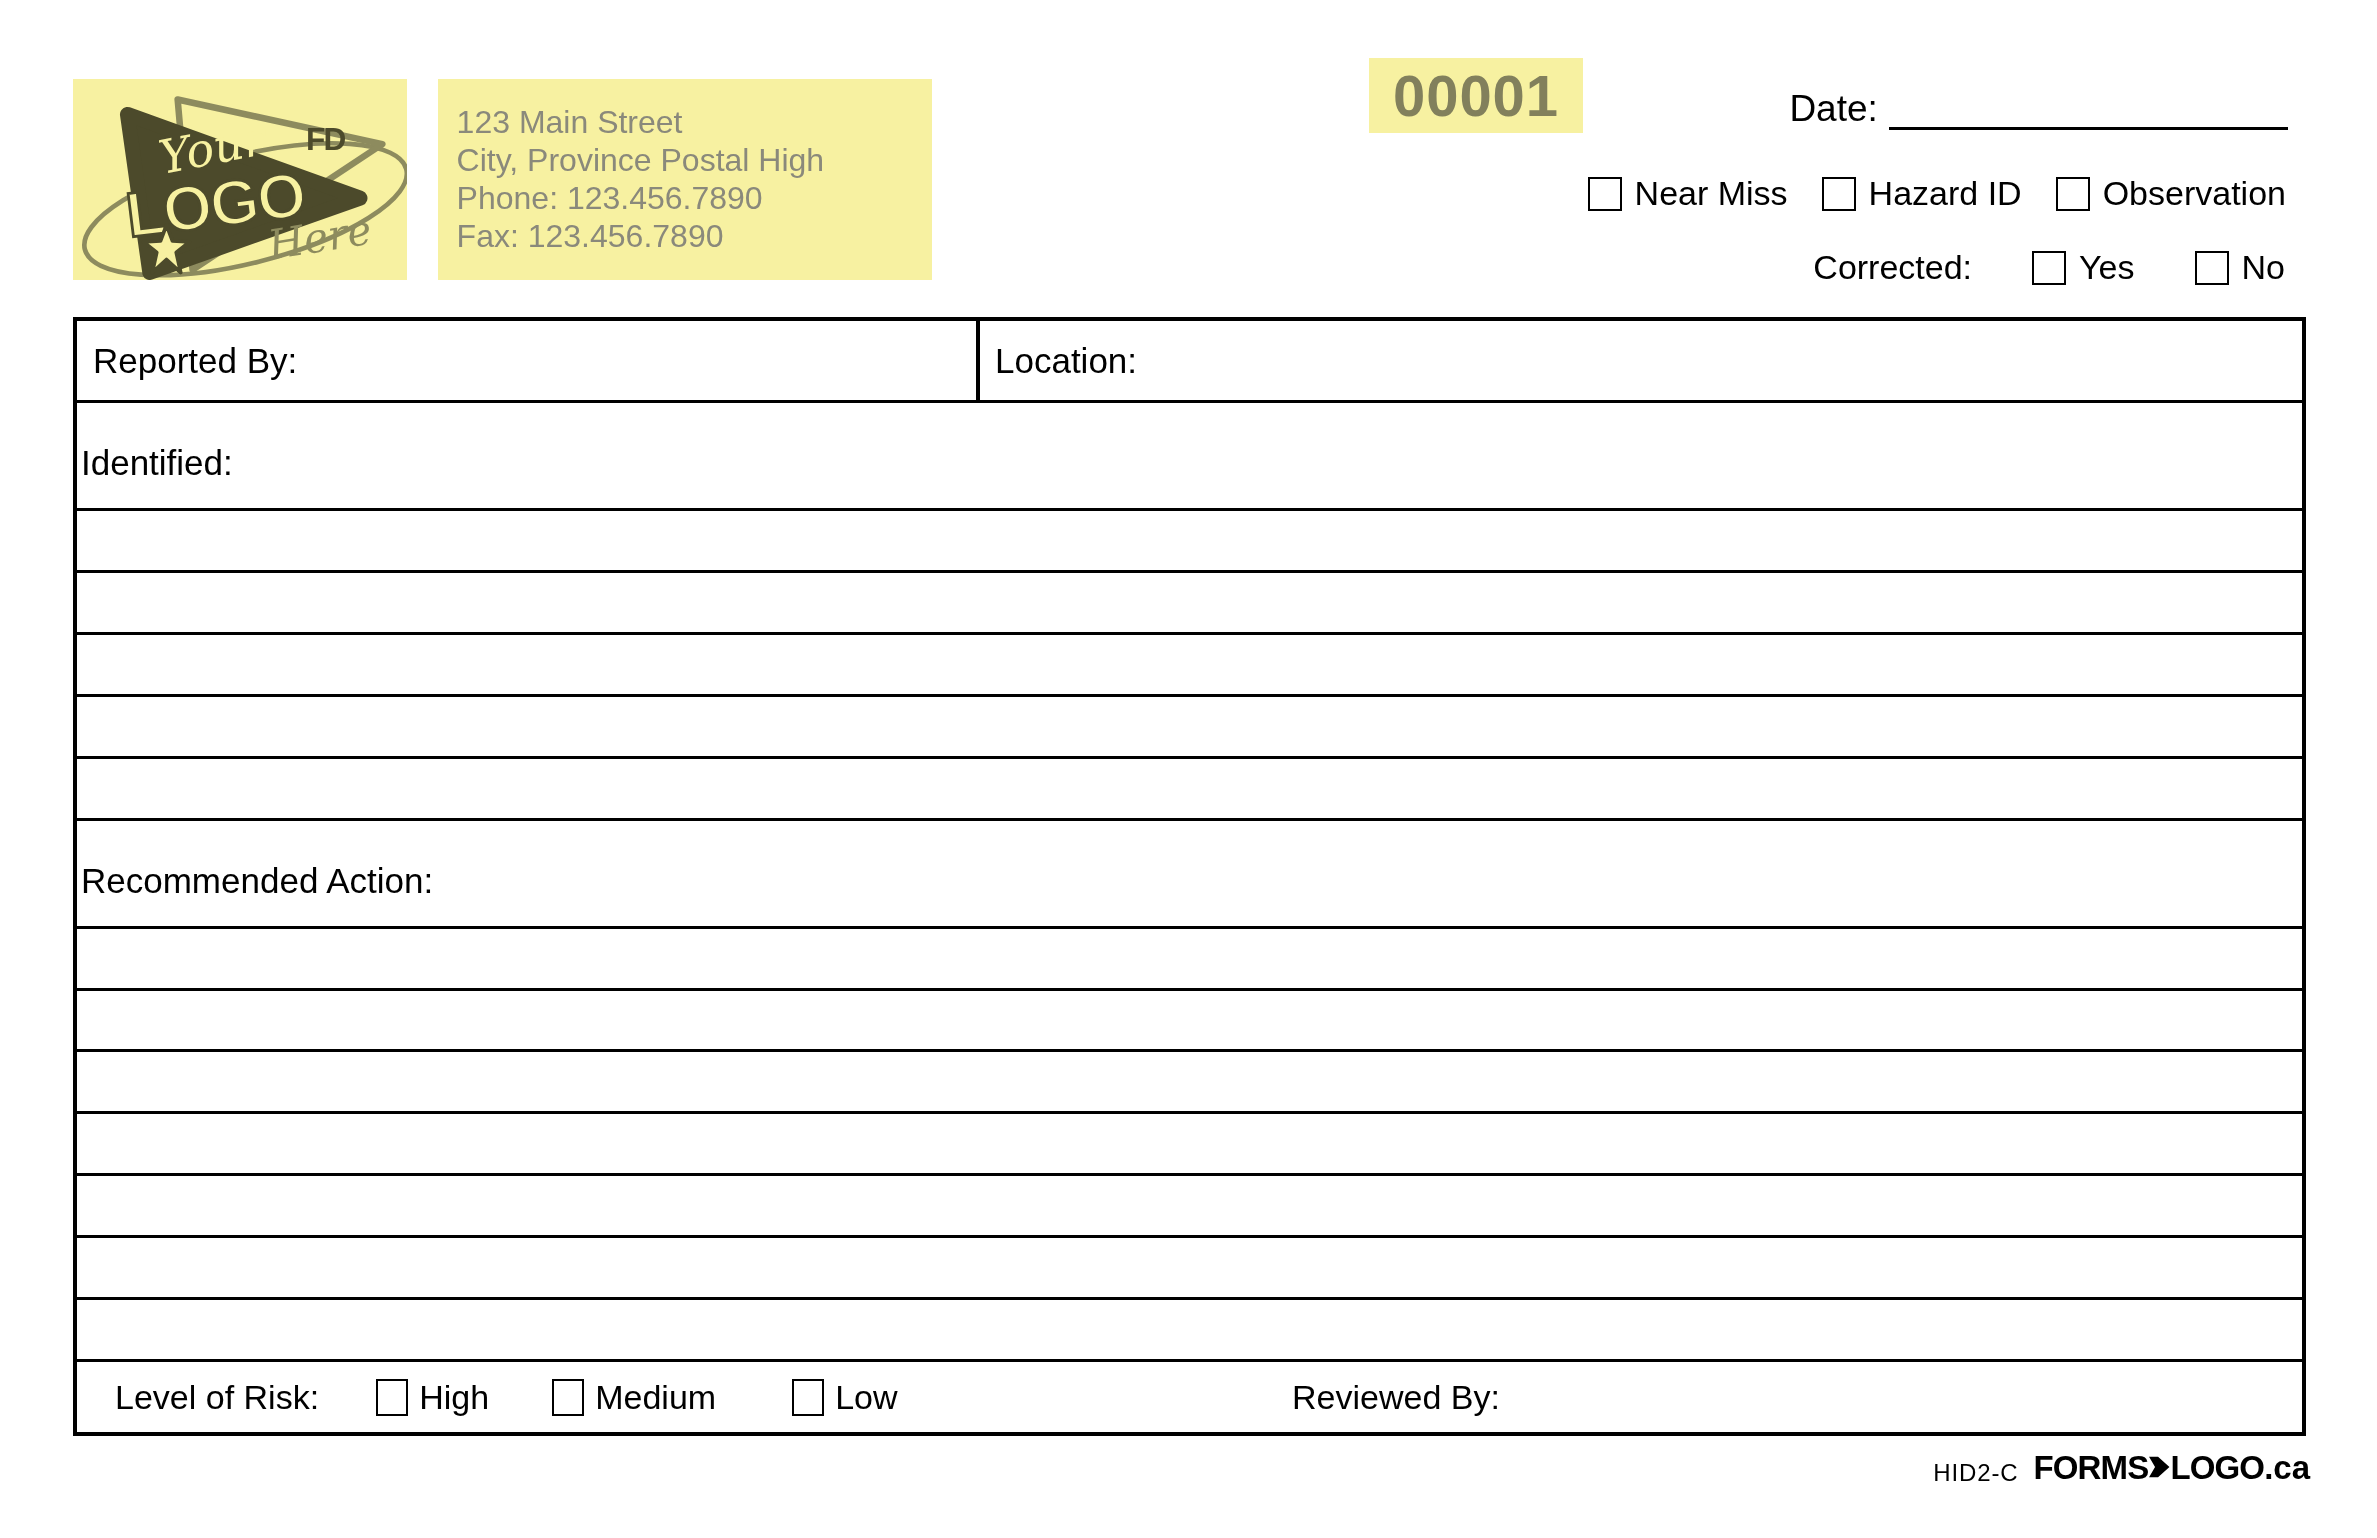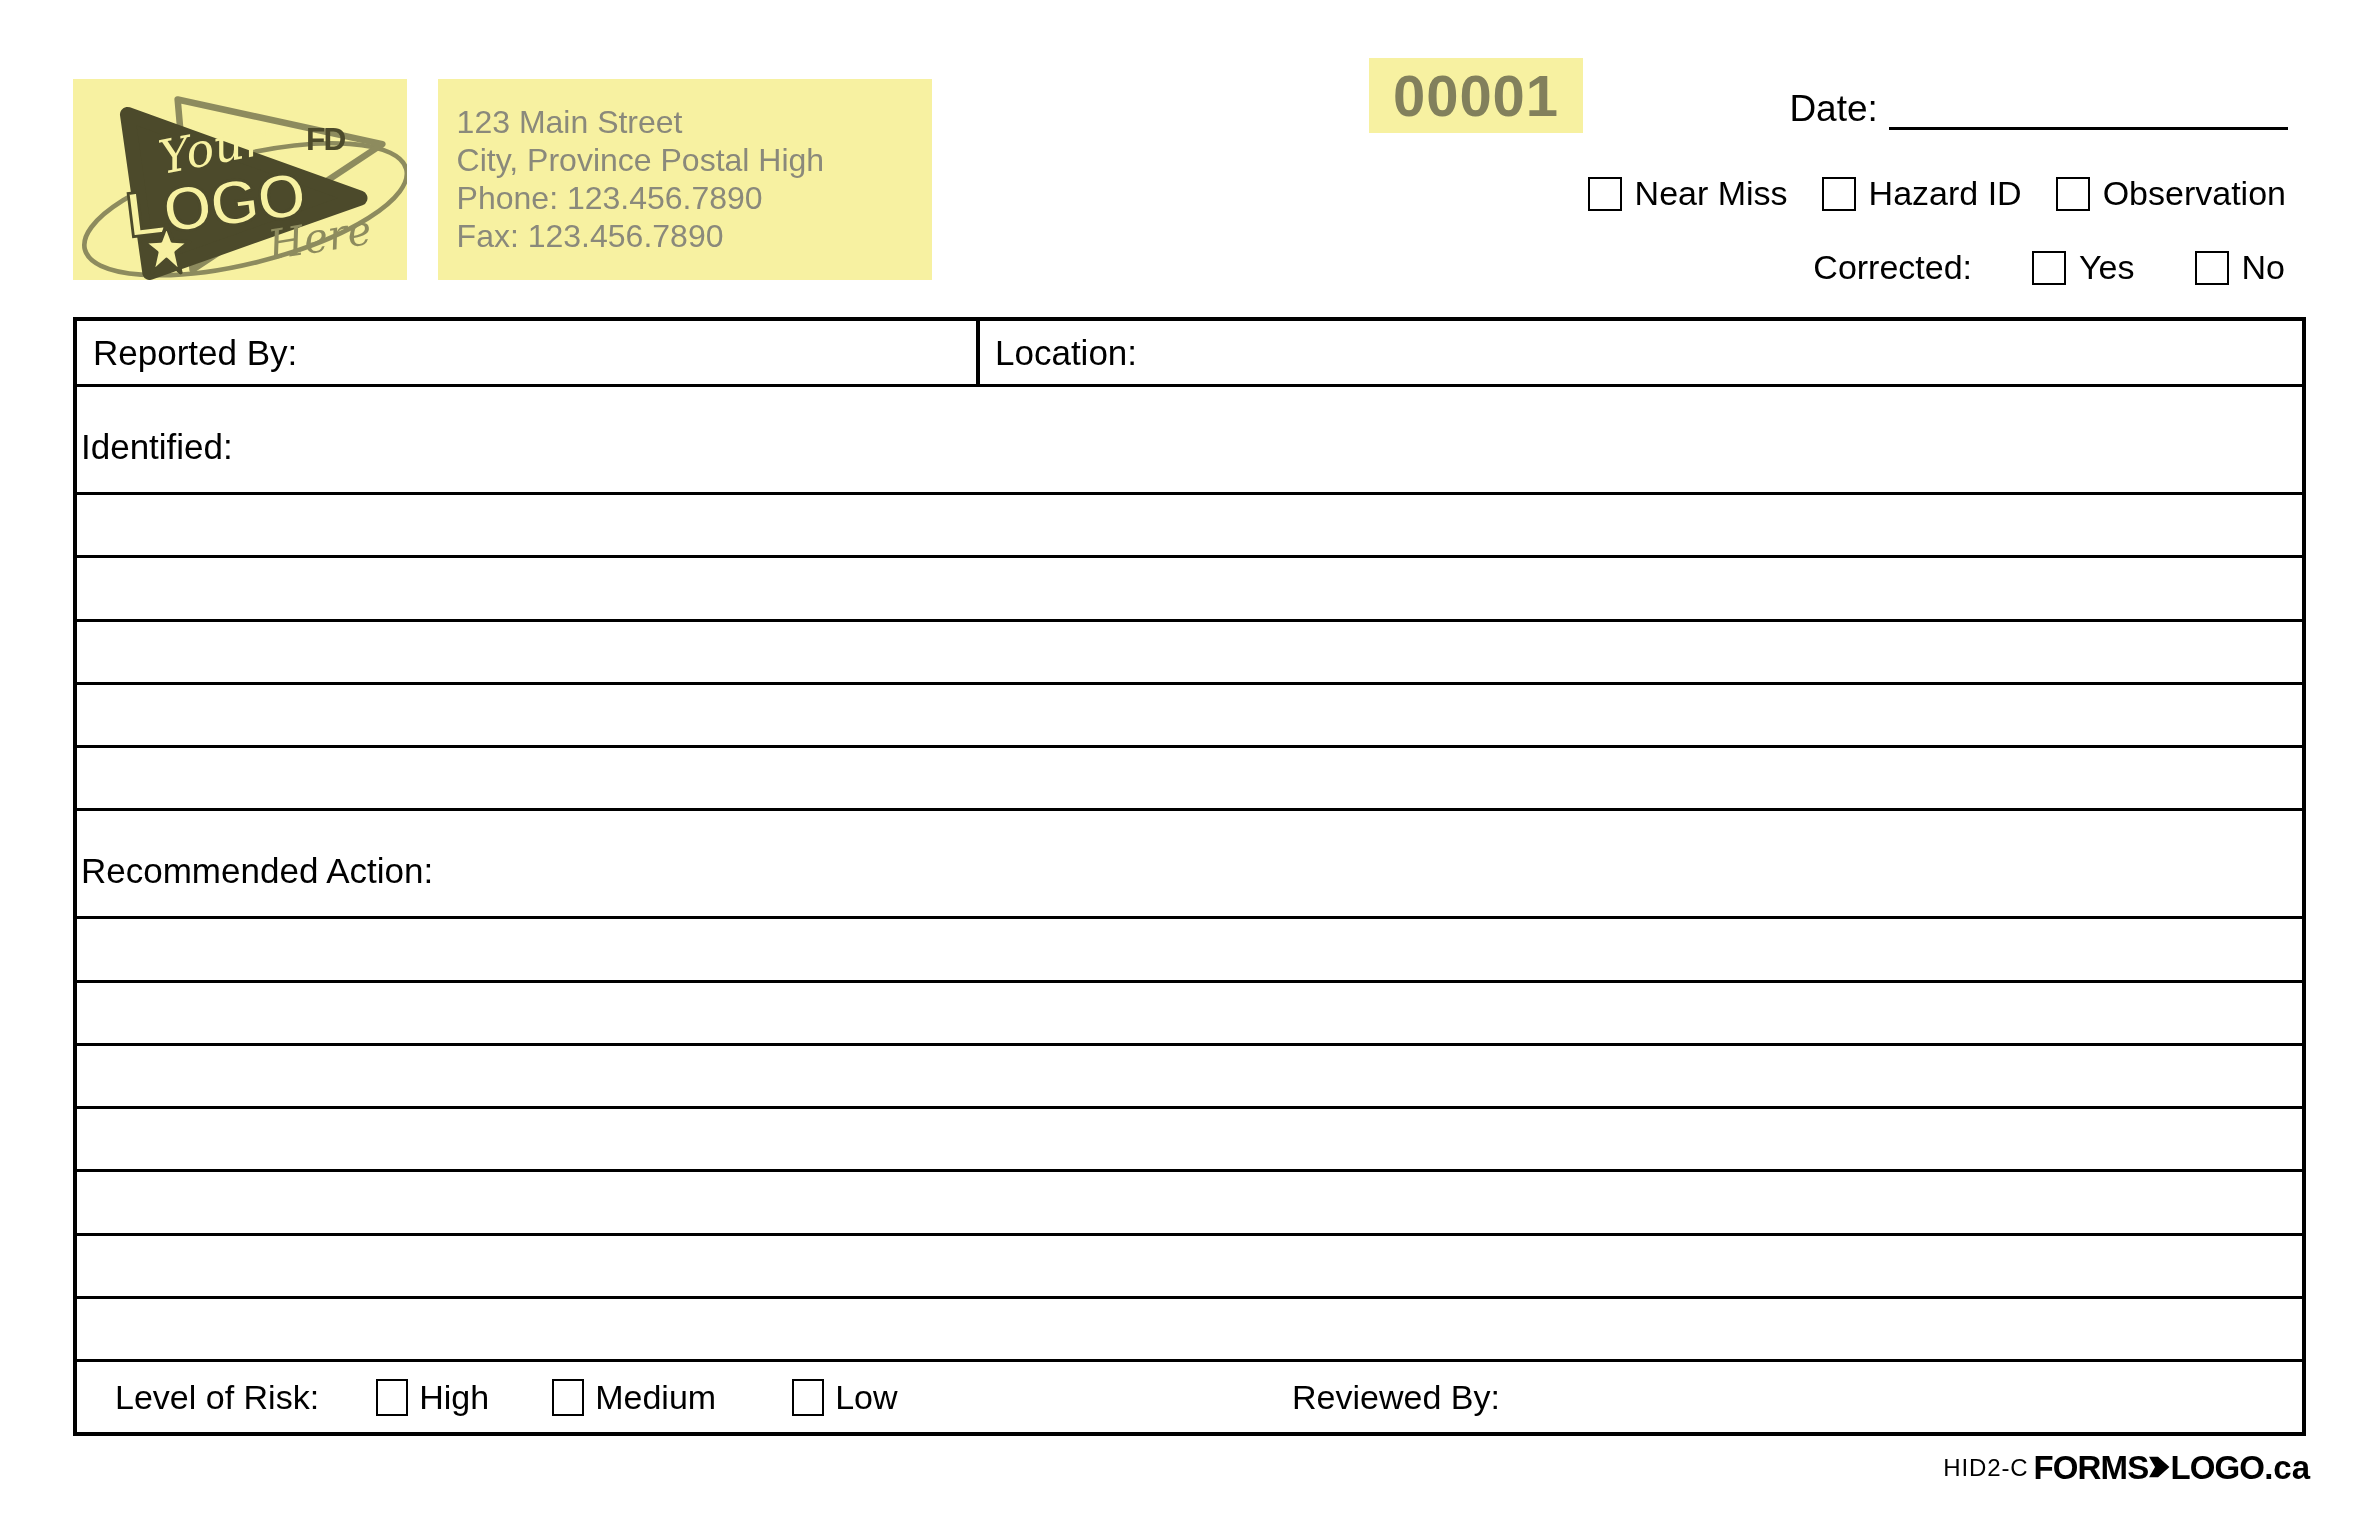--- a/index.html
+++ b/index.html
@@ -26,34 +26,34 @@
   .type-row{position:absolute;top:174px;right:91px;display:flex;gap:34px;font-size:34px;align-items:center;}
   .opt{display:flex;align-items:center;gap:13px;}
   .cb{width:34px;height:34px;border:2.8px solid var(--ink);background:#fff;flex:0 0 auto;}
   .corrected-row{position:absolute;top:248px;right:92px;display:flex;gap:60px;align-items:center;font-size:34px;}
 
   
   .grid{position:absolute;left:73px;top:317px;width:2233px;height:1119px;border:4.7px solid var(--ink);
     display:flex;flex-direction:column;font-size:35px;}
   .row{border-bottom:3.7px solid var(--ink);}
   .row:last-child{border-bottom:none;margin-left:22px;}
-  .r-split{height:66px;display:flex;}
+  .r-split{height:82px;display:flex;}
   .cell-left{width:903px;border-right:4.7px solid var(--ink);display:flex;align-items:center;padding-left:16px;}
   .cell-right{flex:1;display:flex;align-items:center;padding-left:15px;}
   .r-label{height:68px;display:flex;align-items:flex-start;padding-left:4px;margin-top:40px;}
   .r-blank{flex:1 1 auto;}
   .r-bottom{height:70px;position:relative;font-size:34px;}
   .r-bottom .risk-label{position:absolute;left:16px;top:50%;transform:translateY(-50%);}
   .risk-opt{position:absolute;top:0;height:100%;display:flex;align-items:center;gap:11.2px;}
   .risk-opt.p1{left:277px;} .risk-opt.p2{left:453px;} .risk-opt.p3{left:693px;}
   .r-bottom .cb{width:32px;height:37px;}
   .reviewed{position:absolute;left:1193px;top:50%;transform:translateY(-50%);}
 
   
-  .footer{position:absolute;top:1449px;right:67px;display:flex;align-items:center;gap:5px;}
+  .footer{position:absolute;top:1449px;right:67px;display:flex;align-items:flex-end;gap:15px;}
   .form-code{font-size:24px;letter-spacing:0.9px;}
   .brand{display:flex;align-items:center;font-size:33px;font-weight:bold;letter-spacing:-0.9px;}
   .brand .tld{letter-spacing:0;}
   .brand svg{margin:0 0.9px 1.9px 0.9px;display:block;}
 </style>
 </head>
 <body>
 
 <div class="page">
 

